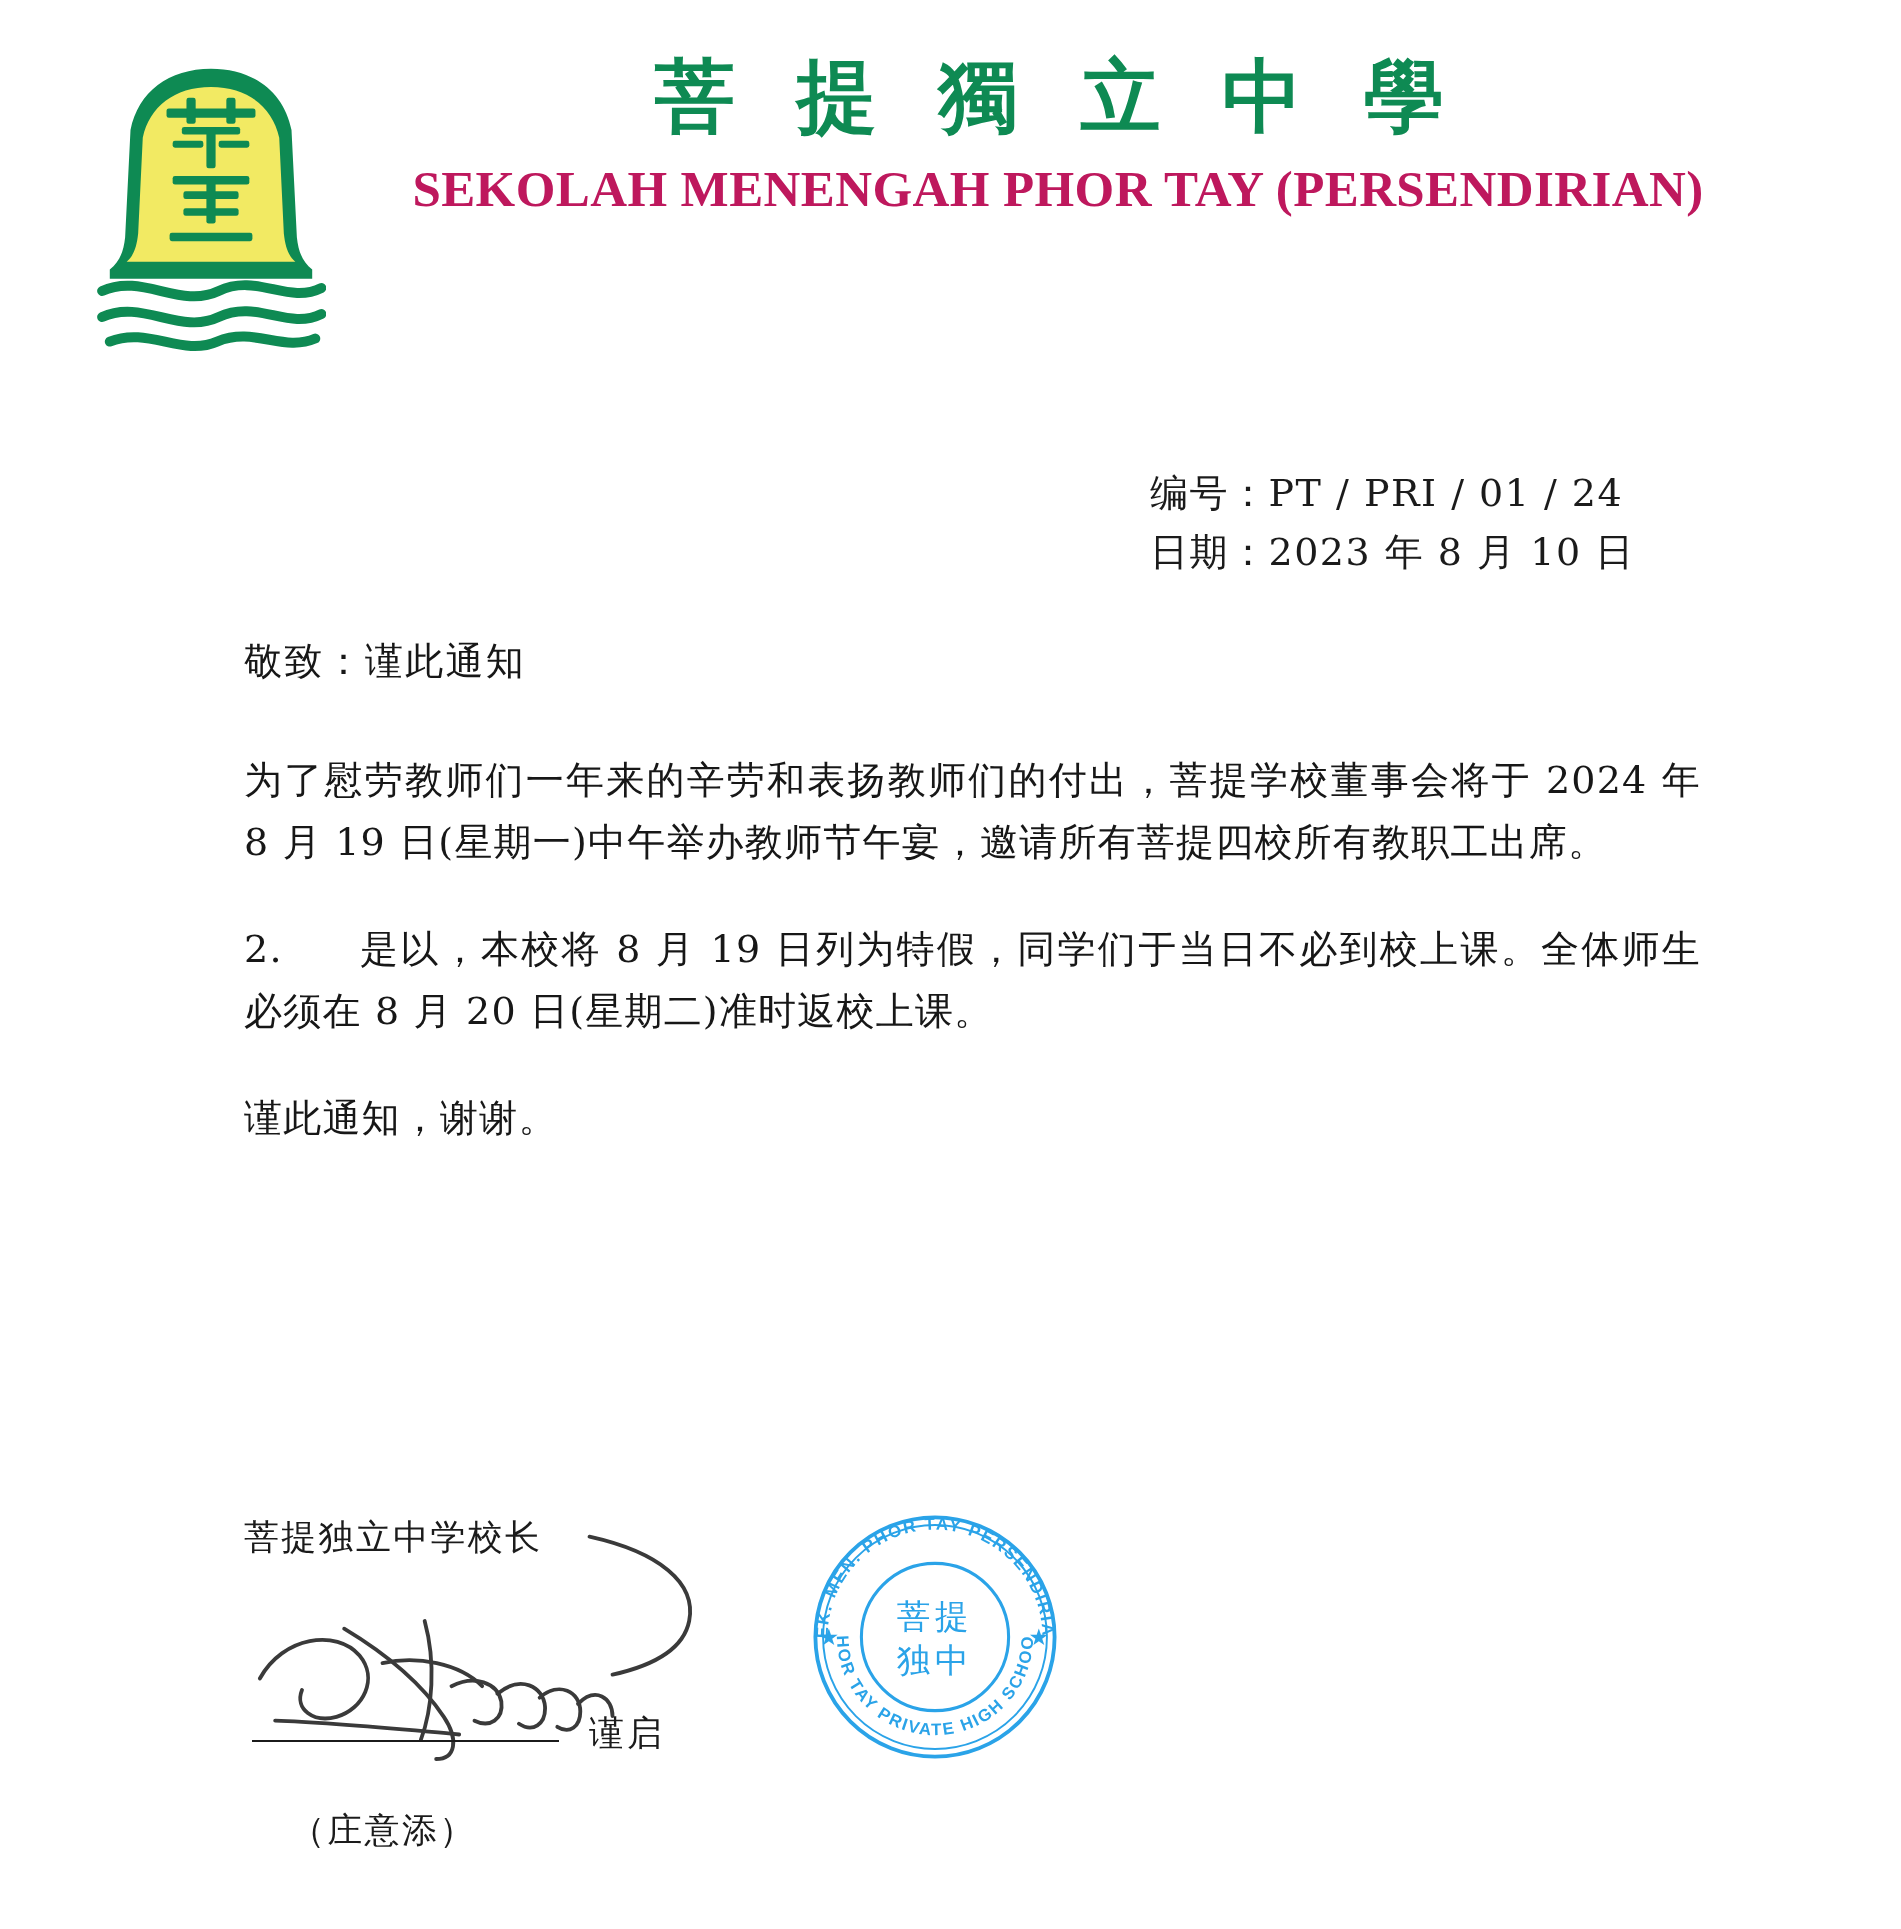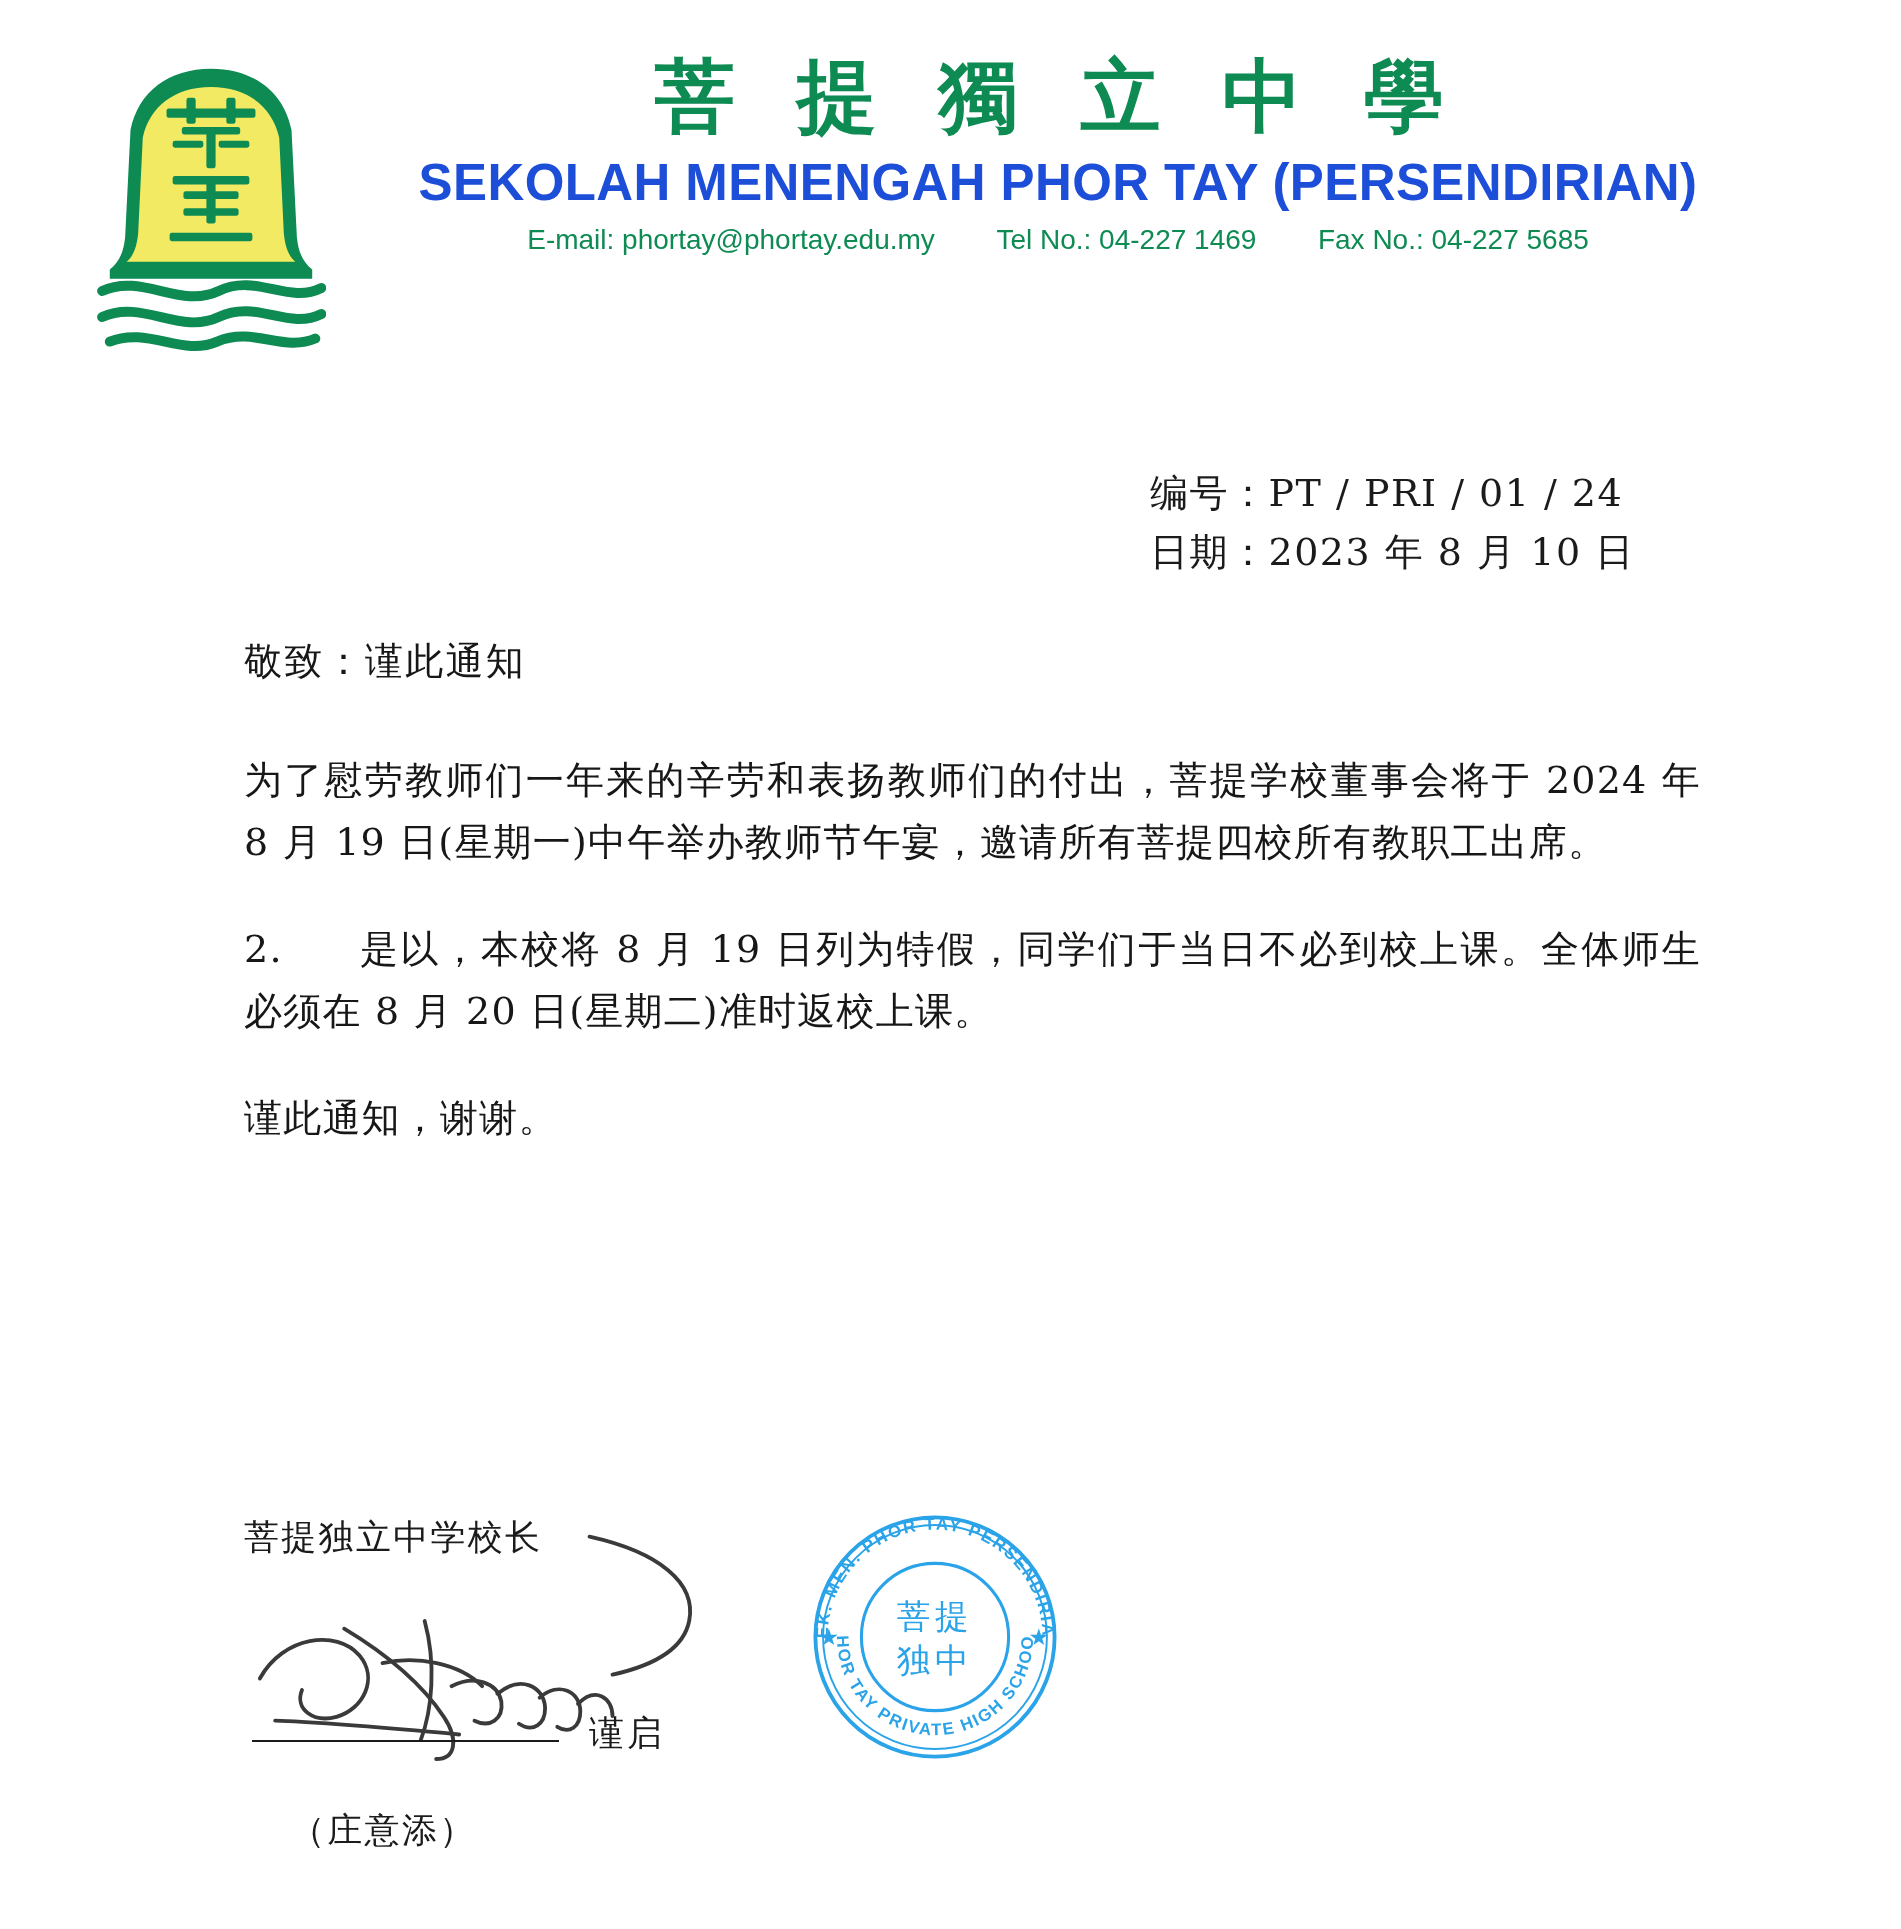--- a/index.html
+++ b/index.html
@@ -44,26 +44,26 @@
   .school-cn {
     font-family: "DejaVu Serif", serif;
     font-size: 80px;
     font-weight: 700;
     color: #0e8a53;
     letter-spacing: 17px;
     line-height: 1.25;
     white-space: nowrap;
   }
   .school-my {
-    font-family: Liberation Sans, sans-serif;
+    font-family: Liberation Serif, serif;
     font-size: 51px;
     font-weight: 700;
-    color: #1d4ed8;
+    color: #be185d;
     letter-spacing: 0.4px;
-    margin-top: 7px;
+    margin-top: 14px;
     white-space: nowrap;
   }
   .addr-line {
     font-family: "Liberation Sans", sans-serif;
     font-size: 28px;
     color: #0e8a53;
     margin-top: 17px;
     white-space: nowrap;
   }
   .contact-line {
@@ -213,27 +213,20 @@
         <path d="M8 300 C60 276 110 324 160 300 C210 276 250 318 294 296"></path>
         <path d="M8 334 C60 310 110 358 160 334 C210 310 250 352 294 330"></path>
         <path d="M18 366 C68 346 112 386 158 366 C206 346 244 380 286 362"></path>
       </g>
     </svg>
   </div>
 
   <div class="head-text">
     <div class="school-cn">菩 提 獨 立 中 學</div>
     <div class="school-my">SEKOLAH MENENGAH PHOR TAY (PERSENDIRIAN)</div>
-    <div class="contact-line">
-      <span>E-mail: phortay@phortay.edu.my</span>
-      <span class="contact-gap-1"></span>
-      <span>Tel No.: 04-227 1469</span>
-      <span class="contact-gap-2"></span>
-      <span>Fax No.: 04-227 5685</span>
-    </div>
   </div>
 </div>
 
 <div class="refblock">
   <div>编号：PT / PRI / 01 / 24</div>
   <div>日期：2023 年 8 月 10 日</div>
 </div>
 
 <div class="body-area">
   <div class="addressee">敬致：谨此通知</div>

